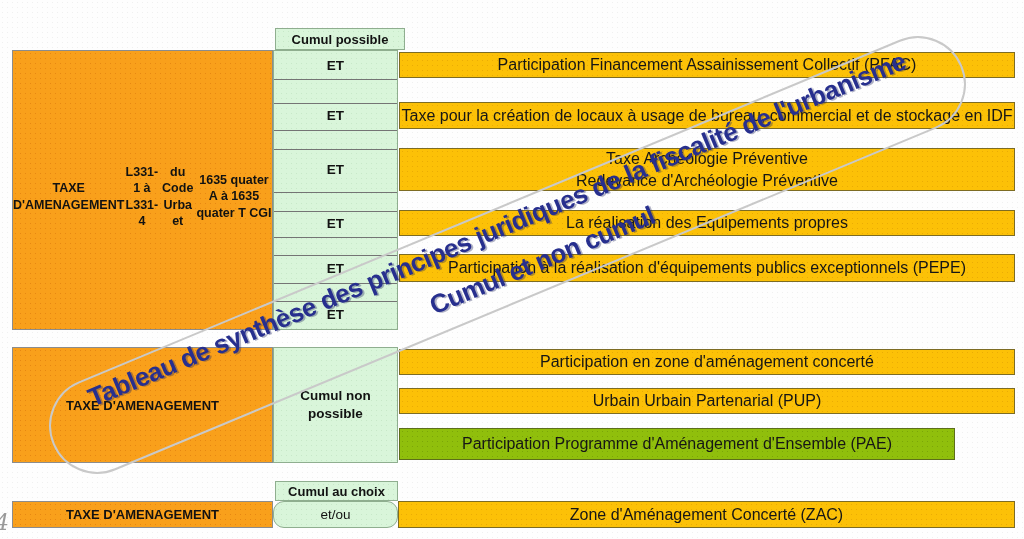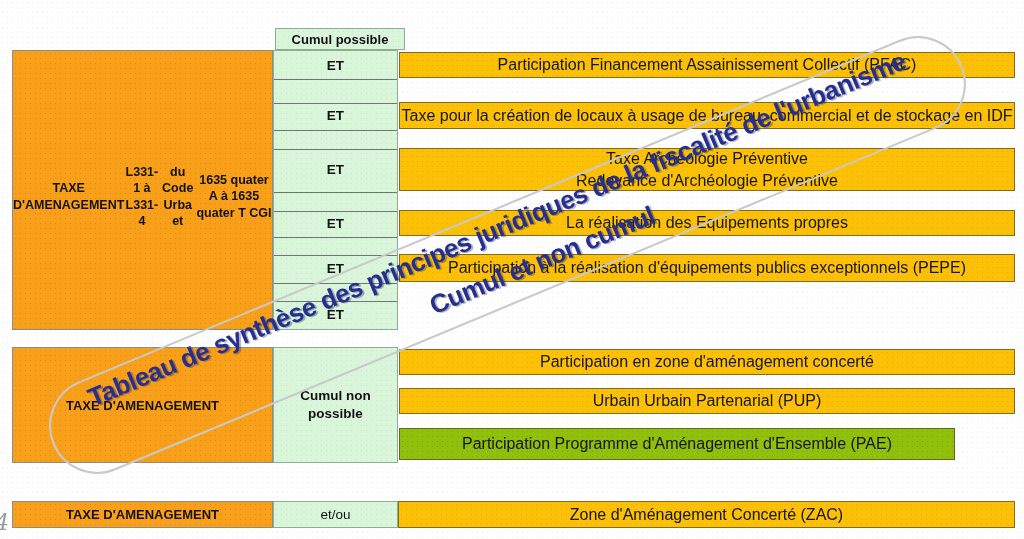--- a/index.html
+++ b/index.html
@@ -111,23 +111,24 @@
 
   <div class="box mint" style="left:273px; top:347px; width:125px; height:116px; font-size:13.5px; line-height:18px;">
     <div>Cumul non</div>
     <div>possible</div>
   </div>
 
   <div class="box bar" style="left:399px; top:349px; width:616px; height:26px;">Participation en zone d'aménagement concerté</div>
   <div class="box bar" style="left:399px; top:388px; width:616px; height:26px;">Urbain Urbain Partenarial (PUP)</div>
   <div class="box bar green" style="left:399px; top:428px; width:556px; height:32px;">Participation Programme d'Aménagement d'Ensemble (PAE)</div>
 
+  <div class="box mint" style="left:275px; top:481px; width:123px; height:20px; font-size:13px;">Cumul au choix</div>
 
   <div class="box orange" style="left:12px; top:501px; width:261px; height:27px; font-size:13px;">TAXE D'AMENAGEMENT</div>
-  <div class="box mint" style="left:273px; top:501px; width:125px; height:27px; font-weight:normal; font-size:13.5px;">et/ou</div>
+  <div class="box mint" style="left:273px; top:501px; width:125px; height:27px; font-weight:normal; font-size:13.5px;border-radius:11px;">et/ou</div>
   <div class="box bar" style="left:398px; top:501px; width:617px; height:27px;">Zone d'Aménagement Concerté (ZAC)</div>
 
   <div class="watermark">
     <div class="wm-line1">Tableau de synthèse des principes juridiques de la fiscalité de l'urbanisme</div>
     <div class="wm-line2">Cumul et non cumul</div>
   </div>
 
   <div class="page-num">4</div>
 
 </div>

